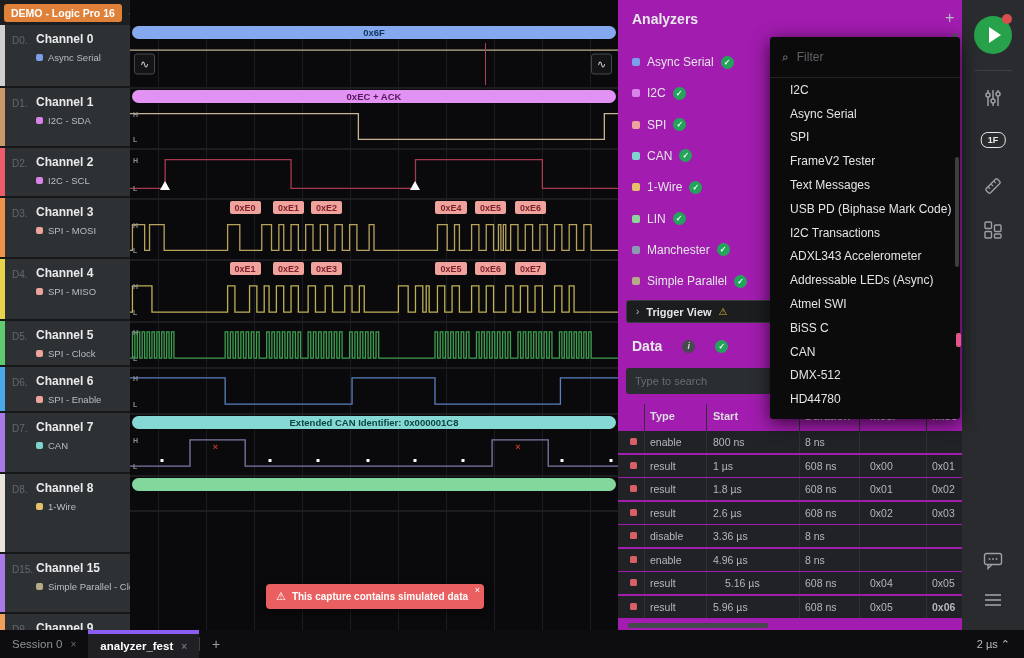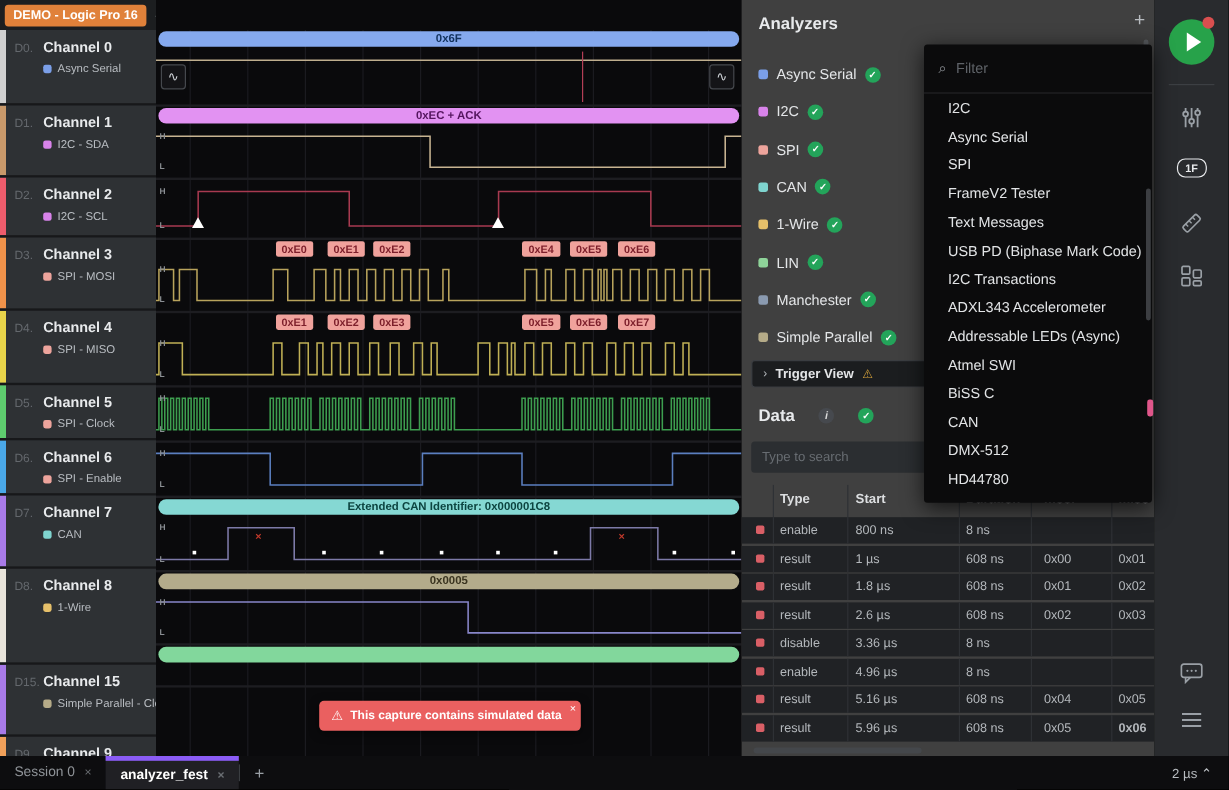--- a/index.html
+++ b/index.html
@@ -37,21 +37,21 @@
   .candot { position:absolute; bottom:30%; width:3px; height:3px; background:#fff; transform:translateX(-50%); }
   .cancross { position:absolute; top:26%; color:#c0392b; font-size:9px; font-weight:bold; transform:translateX(-50%); }
   .endcap { position:absolute; top:50%; transform:translateY(-50%); width:21px; height:21px; background:#141417; border:1px solid #45484d; border-radius:3px; color:#cfd3d7; font-size:11px; display:flex; align-items:center; justify-content:center; }
   .cursorline { position:absolute; top:4%; bottom:4%; width:1px; background:#b43e56; }
   #toast { position:absolute; left:136px; top:584px; height:25px; background:#ea6060; border-radius:4px; display:flex; align-items:center; gap:6px; padding:0 16px 0 10px; box-shadow:0 2px 8px rgba(0,0,0,.5); z-index:20; }
   #toast .ttext { color:#fff; font-size:10px; font-weight:bold; white-space:nowrap; }
   #toast .ticon { color:#fff; font-size:11px; }
   #toast .tclose { position:absolute; right:4px; top:1px; color:#fff; font-size:9px; cursor:pointer; }
 
   
-  #rpanel { position:absolute; left:618px; top:0; width:344px; height:630px; background:#404040; }
+  #rpanel { position:absolute; left:618px; top:0; width:344px; height:630px; background:#a21caf; }
   #an-title { position:absolute; left:14px; top:11px; font-size:14px; font-weight:bold; color:#e8eaec; }
   #an-add { position:absolute; left:327px; top:9px; font-size:16px; color:#b8bcc0; cursor:pointer; }
   .anitem { position:absolute; left:14px; display:flex; align-items:center; gap:7px; height:20px; cursor:pointer; }
   .andot { width:8px; height:8px; border-radius:2px; flex:none; }
   .anlabel { font-size:12px; color:#e4e6e8; }
   .greencheck { width:13px; height:13px; border-radius:50%; background:#23a45a; color:#fff; font-size:8px; font-weight:bold; display:flex; align-items:center; justify-content:center; }
   #triggerrow { position:absolute; left:8px; top:300px; width:332px; height:23px; background:#1b1d1f; border:1px solid #3a3d41; border-radius:3px; display:flex; align-items:center; gap:7px; padding:0 9px; cursor:pointer; }
   #triggerrow .chev { color:#b8bcc0; font-size:10px; }
   #triggerrow .tlabel { color:#e4e6e8; font-size:11px; font-weight:bold; }
   #triggerrow .warn { color:#d9a43a; font-size:10px; }
@@ -299,30 +299,20 @@
             <div class="candot" style="left: 38.5%;"></div>
             <div class="candot" style="left: 48.7%;"></div>
             <div class="candot" style="left: 58.5%;"></div>
             <div class="candot" style="left: 68.3%;"></div>
             <div class="candot" style="left: 88.5%;"></div>
             <div class="candot" style="left: 98.5%;"></div>
             <div class="cancross" style="left: 17.5%;">×</div>
             <div class="cancross" style="left: 79.5%;">×</div>
           </div>
         </div>
-        <div class="wrow" style="height: 60px;">
-          <div class="wbar" style="background: rgb(179, 171, 139); color: rgb(58, 52, 32);">0x0005</div>
-          <div class="wbox" style="top: 15px;">
-            <svg class="wave" viewBox="0 0 1000 100" preserveAspectRatio="none">
-      <path d="M0 20 L533 20 L533 80 L1000 80" fill="none" stroke="#8886c9" stroke-width="1.3" vector-effect="non-scaling-stroke"></path>
-            </svg>
-            <span class="hl h">H</span>
-            <span class="hl l">L</span>
-          </div>
-        </div>
         <div class="wrow" style="height: 34px;">
           <div class="wbar" style="background: rgb(130, 215, 156); color: rgb(12, 68, 32);"></div>
         </div>
       </div>
     <div id="toast">
       <span class="ticon">⚠</span>
       <span class="ttext">This capture contains simulated data</span>
       <span class="tclose">×</span>
     </div>
   </div>
@@ -464,21 +454,21 @@
           <span class="tc" style="left: 187px;">8 ns</span>
           <div class="colsep" style="left: 26px;"></div>
           <div class="colsep" style="left: 88px;"></div>
           <div class="colsep" style="left: 181px;"></div>
           <div class="colsep" style="left: 241px;"></div>
           <div class="colsep" style="left: 308px;"></div>
         </div>
         <div class="trow">
           <span class="rowdot"></span>
           <span class="tc" style="left: 32px;">result</span>
-          <span class="tc" style="left: 95px;">5.16 µs</span>
+          <span class="tc" style="left: 107px;">5.16 µs</span>
           <span class="tc" style="left: 187px;">608 ns</span>
           <span class="tc" style="left: 252px;">0x04</span>
           <span class="tc" style="left: 314px;">0x05</span>
           <div class="colsep" style="left: 26px;"></div>
           <div class="colsep" style="left: 88px;"></div>
           <div class="colsep" style="left: 181px;"></div>
           <div class="colsep" style="left: 241px;"></div>
           <div class="colsep" style="left: 308px;"></div>
         </div>
         <div class="trow">

